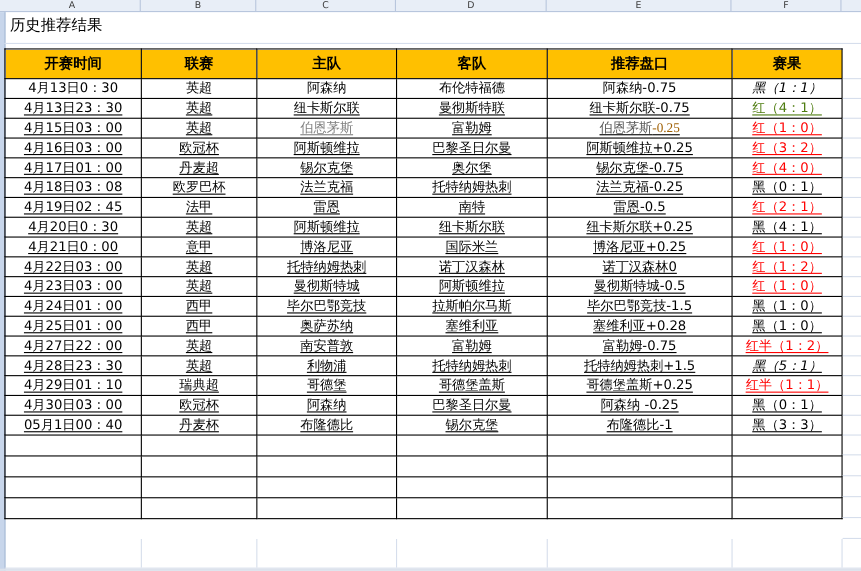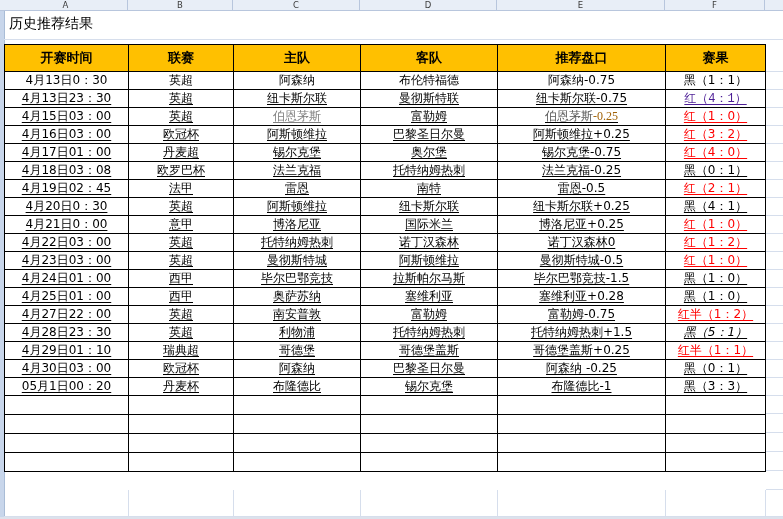--- a/index.html
+++ b/index.html
@@ -101,29 +101,29 @@
           <th>赛果</th>
         </tr>
       </thead>
     <tbody id="results-tbody">
         <tr>
           <td>4月13日0：30</td>
           <td>英超</td>
           <td>阿森纳</td>
           <td>布伦特福德</td>
           <td>阿森纳-0.75</td>
-          <td style="color: rgb(0, 0, 0);">黑（1：1）</td>
+          <td style="color: rgb(0, 0, 0); font-style: italic;">黑（1：1）</td>
         </tr>
         <tr>
           <td class="u">4月13日23：30</td>
           <td class="u">英超</td>
           <td class="u">纽卡斯尔联</td>
           <td class="u">曼彻斯特联</td>
           <td class="u">纽卡斯尔联-0.75</td>
-          <td class="u" style="color: #4c1d95; font-family: Liberation Mono, monospace;">红（4：1）</td>
+          <td class="u" style="color: #4d7c0f;">红（4：1）</td>
         </tr>
         <tr>
           <td class="u">4月15日03：00</td>
           <td class="u">英超</td>
           <td class="u" style="color: rgb(128, 128, 128);">伯恩茅斯</td>
           <td class="u">富勒姆</td>
           <td class="u"><span style="color: rgb(89, 89, 89);">伯恩茅斯</span><span style="color: #a16207; font-family: Liberation Serif, serif;">-0.25</span></td>
           <td class="u" style="color: rgb(255, 0, 0);">红（1：0）</td>
         </tr>
         <tr>
@@ -232,21 +232,21 @@
         </tr>
         <tr>
           <td class="u">4月30日03：00</td>
           <td class="u">欧冠杯</td>
           <td class="u">阿森纳</td>
           <td class="u">巴黎圣日尔曼</td>
           <td class="u">阿森纳 -0.25</td>
           <td class="u" style="color: rgb(0, 0, 0);">黑（0：1）</td>
         </tr>
         <tr>
-          <td class="u">05月1日00：20</td>
+          <td class="u">05月1日00：40</td>
           <td class="u">丹麦杯</td>
           <td class="u">布隆德比</td>
           <td class="u">锡尔克堡</td>
           <td class="u">布隆德比-1</td>
           <td class="u" style="color: rgb(0, 0, 0);">黑（3：3）</td>
         </tr>
         <tr class="empty">
           <td></td>
           <td></td>
           <td></td>

